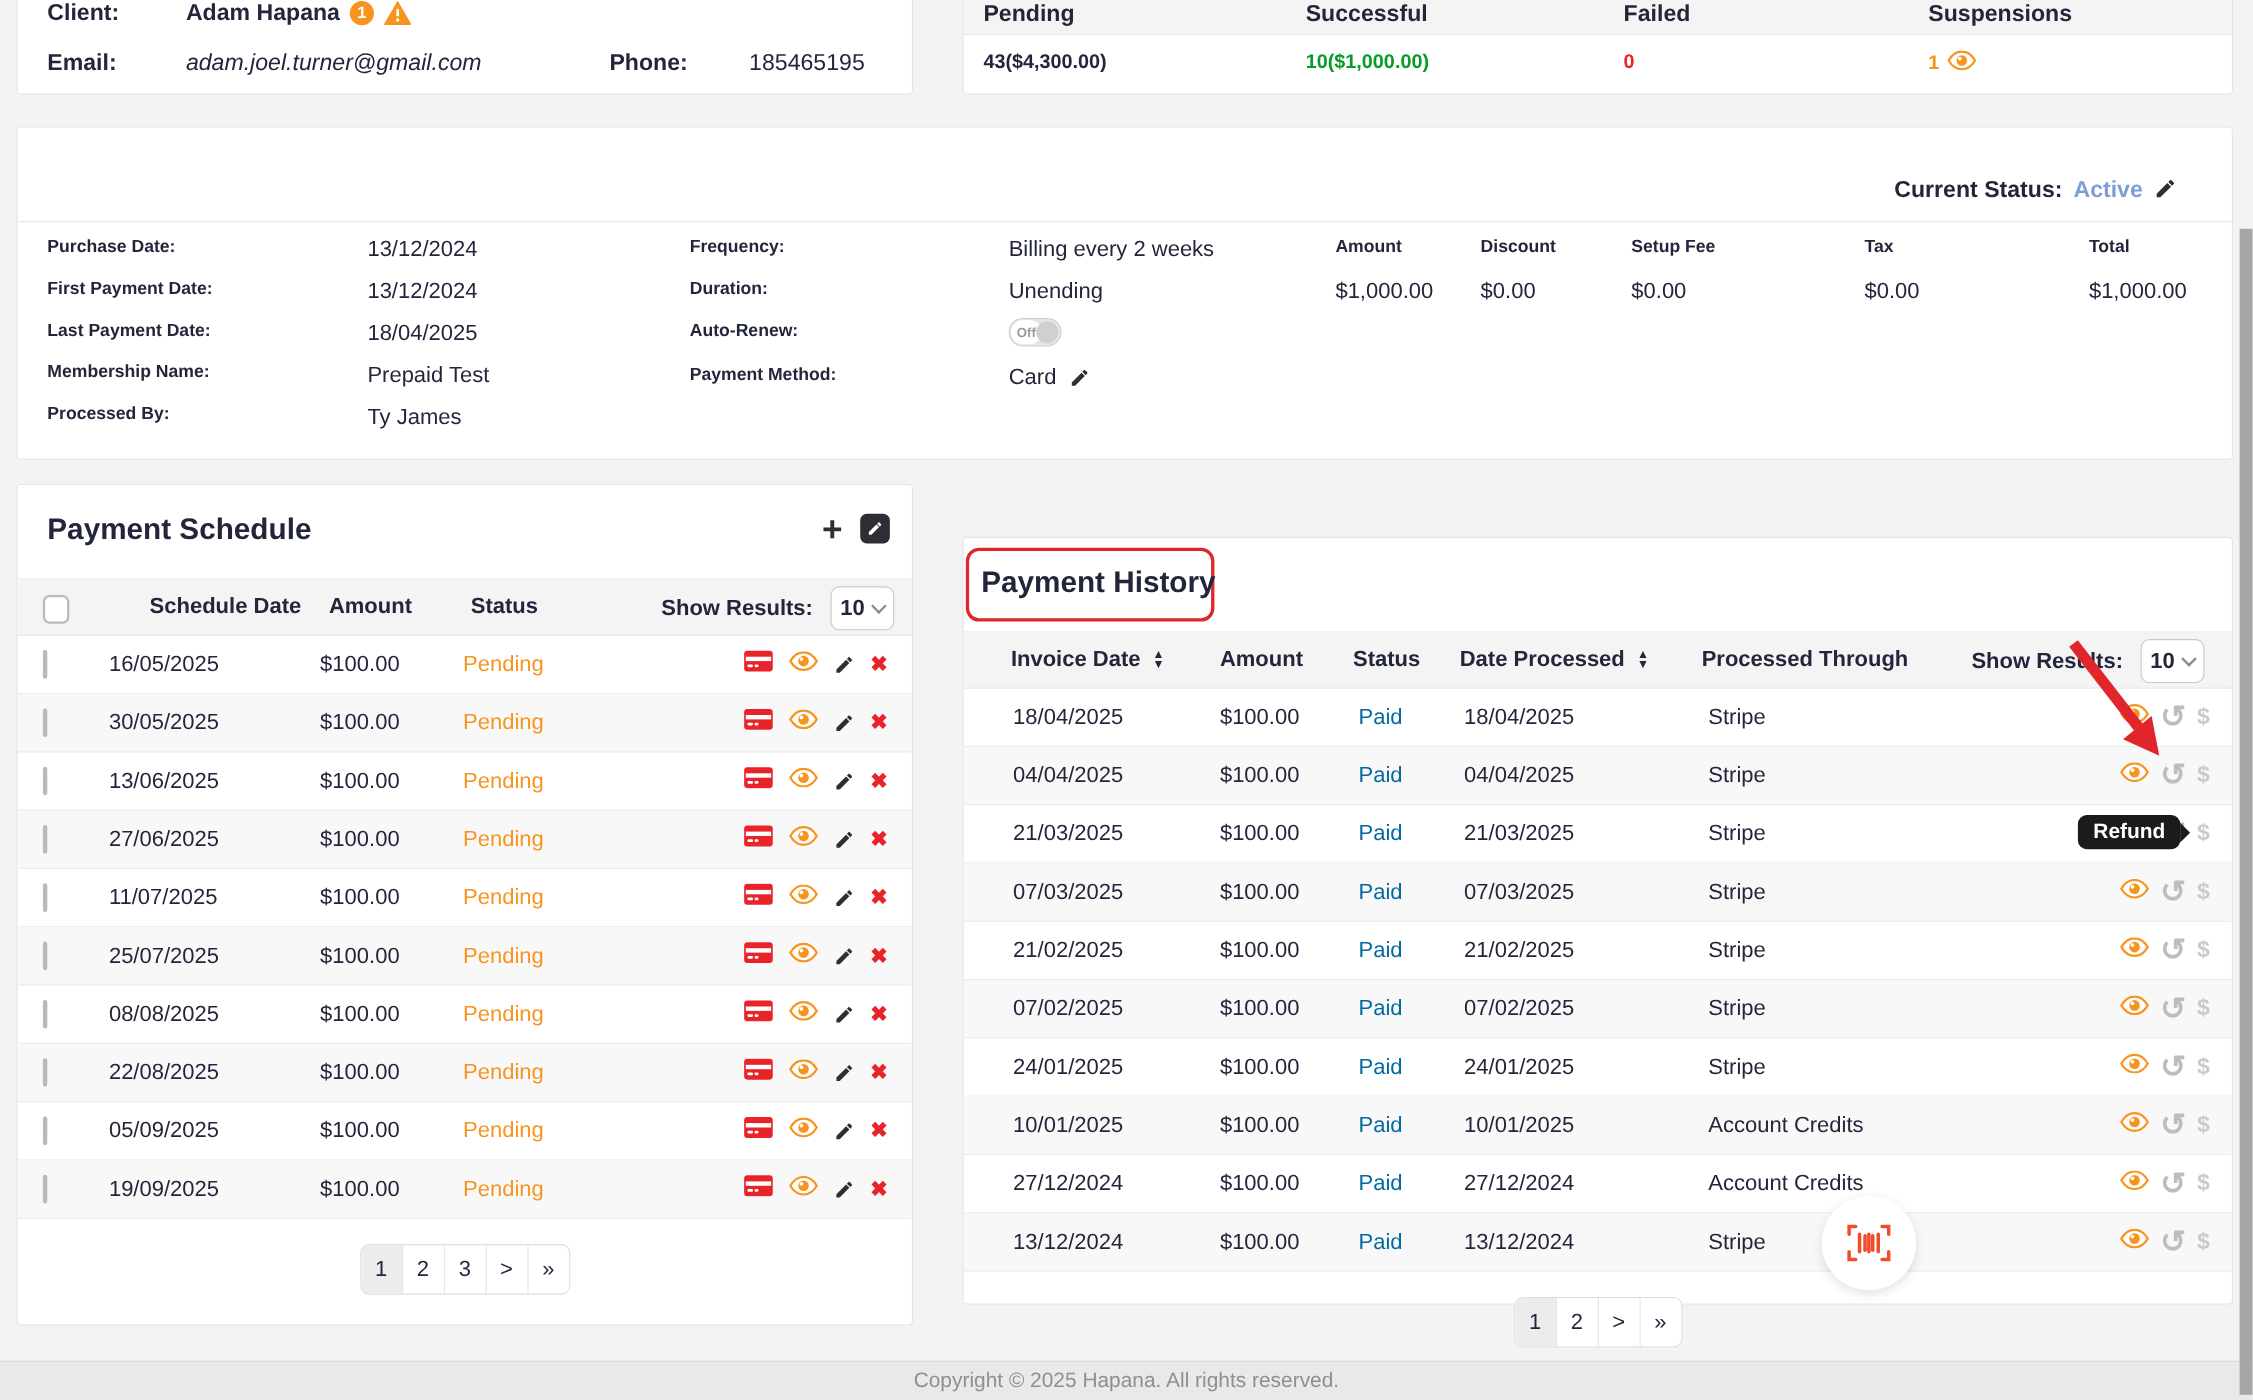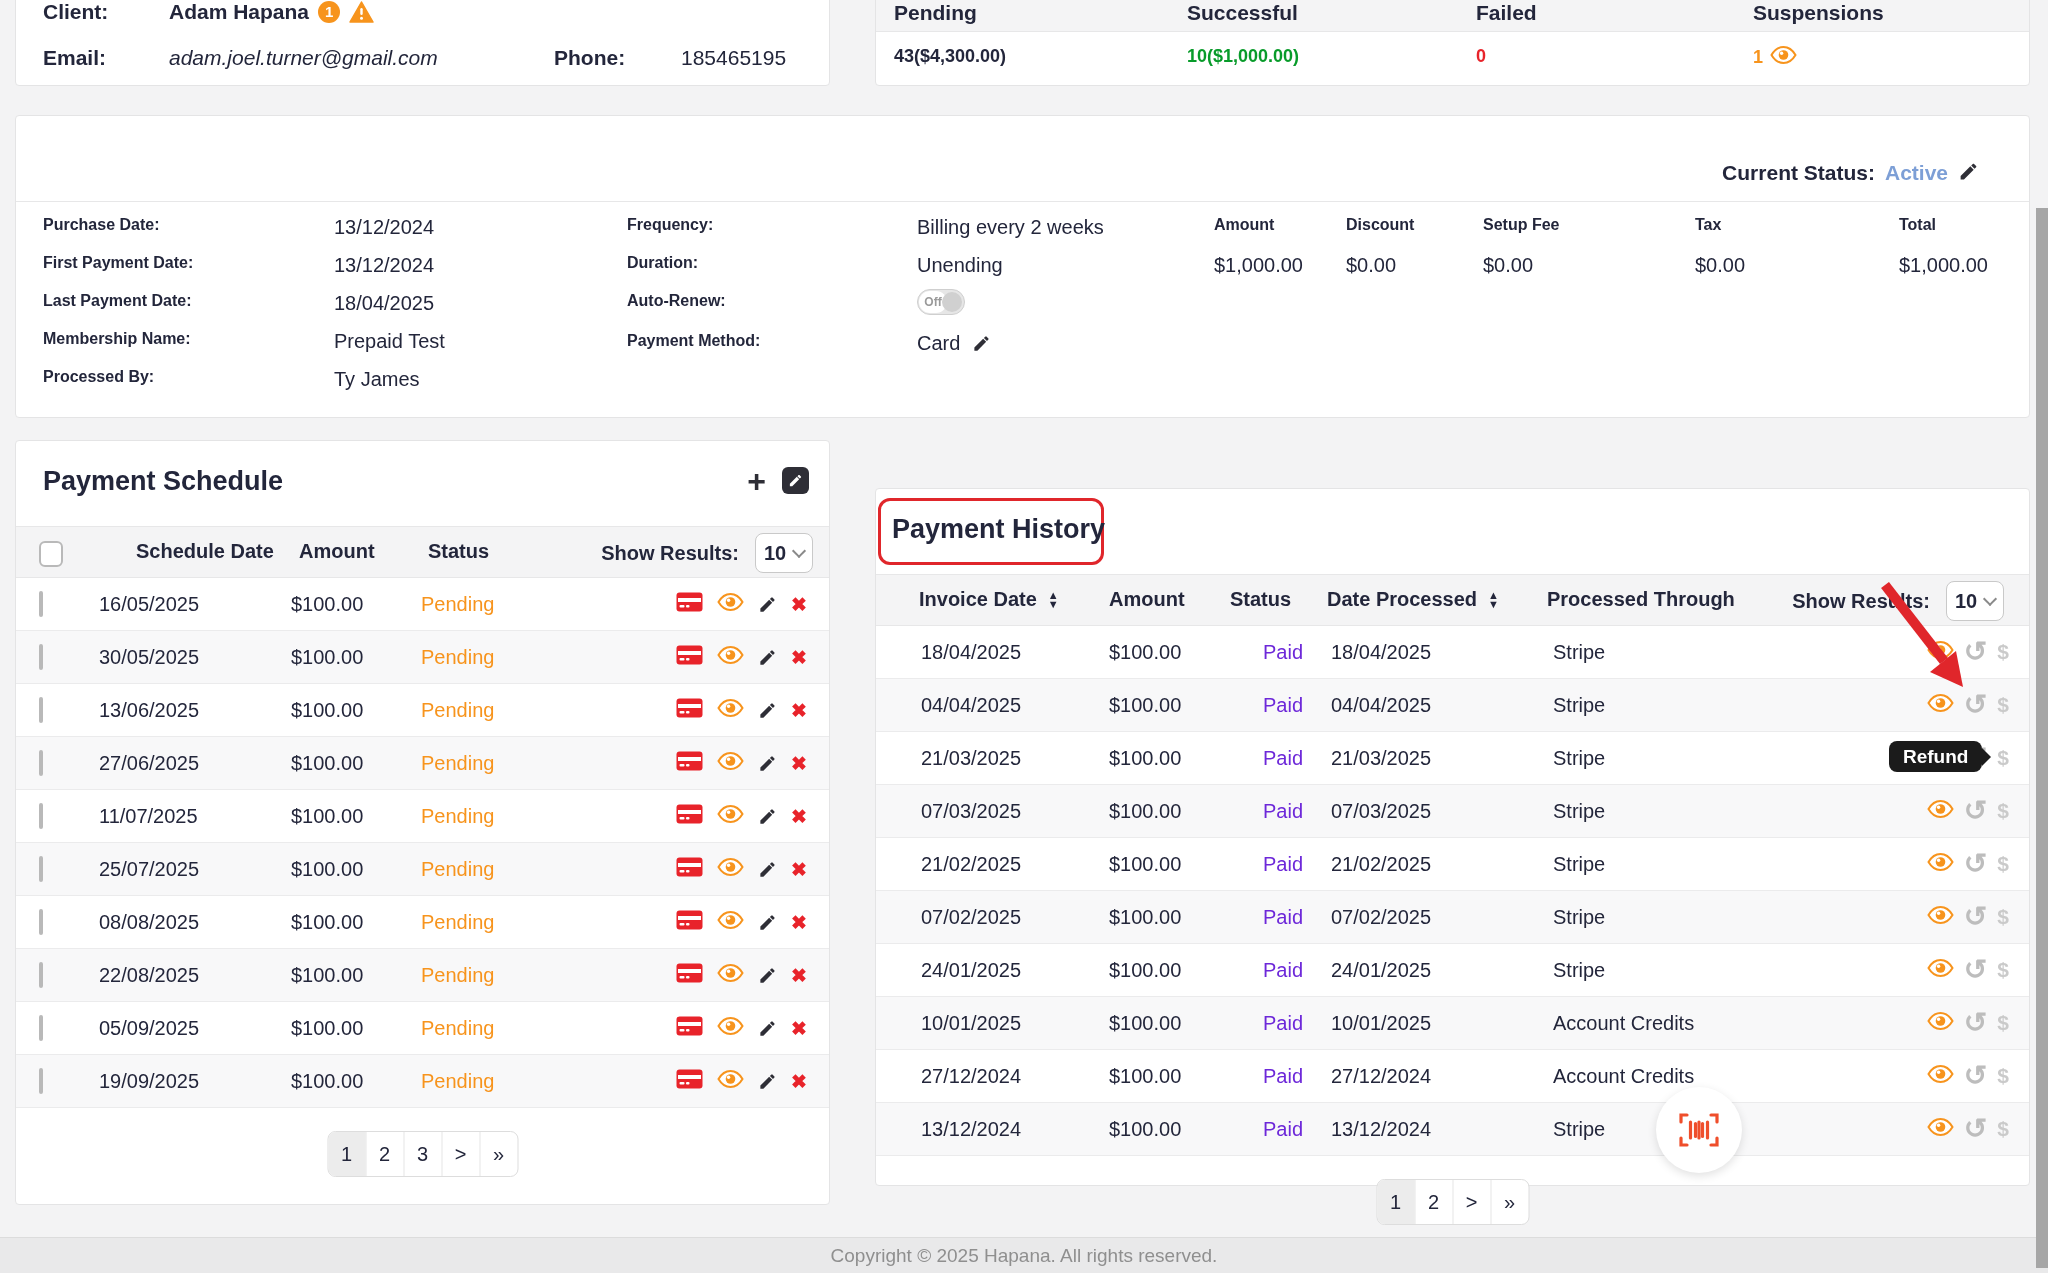--- a/index.html
+++ b/index.html
@@ -28,21 +28,21 @@
   .tbl-divider{position:absolute;left:0;top:85px;width:100%;height:1px;background:#e7e7e8;}
   .tbl-header{position:absolute;left:0;top:86px;width:100%;height:51px;background:#f4f4f5;border-bottom:1px solid #e7e7e8;box-sizing:border-box;}
   .hdr-span{position:absolute;top:13px;font-weight:bold;font-size:20px;display:inline-flex;align-items:center;}
   .rows{position:absolute;left:0;top:137px;width:100%;}
   .row{height:53px;border-bottom:1px solid #ebebec;box-sizing:border-box;display:grid;align-items:center;font-size:20px;}
   .row:nth-child(even){background:#f8f8f9;}
   .sched-row{grid-template-columns:60px 192px 130px 1fr auto;padding:0 22px 0 23px;}
   .hist-row{grid-template-columns:188px 126px 96px 222px 1fr auto;padding:0 20px 0 45px;}
   .checkbox{width:20px;height:22px;border:2px solid #b9b9b9;border-radius:6px;background:#fff;}
   .status-pending{color:#f7941d;}
-  .status-paid{color:#6d28d9;text-align:center;}
+  .status-paid{color:#0369a1;}
   .icon-group{display:flex;align-items:center;gap:14px;justify-content:flex-end;}
   .hist-icons{gap:10px;}
   .x-icon{color:#e8232a;font-size:19px;font-weight:bold;cursor:pointer;}
   .refund-glyph{color:#bdbdbd;font-size:28px;font-weight:bold;line-height:20px;}
   .dollar-glyph{color:#cacaca;font-size:21px;font-weight:bold;}
   .sort{display:inline-flex;flex-direction:column;margin-left:11px;}
   .sort i{font-style:normal;font-size:11px;line-height:9px;color:#23263b;}
   .select{display:inline-flex;align-items:center;justify-content:center;min-width:56px;height:38px;background:#fff;border:1px solid #c9c9c9;border-radius:8px;font-weight:bold;font-size:20px;gap:8px;}
   .chev{width:8px;height:8px;border-right:2px solid #8a8a8a;border-bottom:2px solid #8a8a8a;transform:rotate(45deg);margin-top:-4px;}
   .show-results{position:absolute;top:92px;display:flex;align-items:center;gap:16px;}

